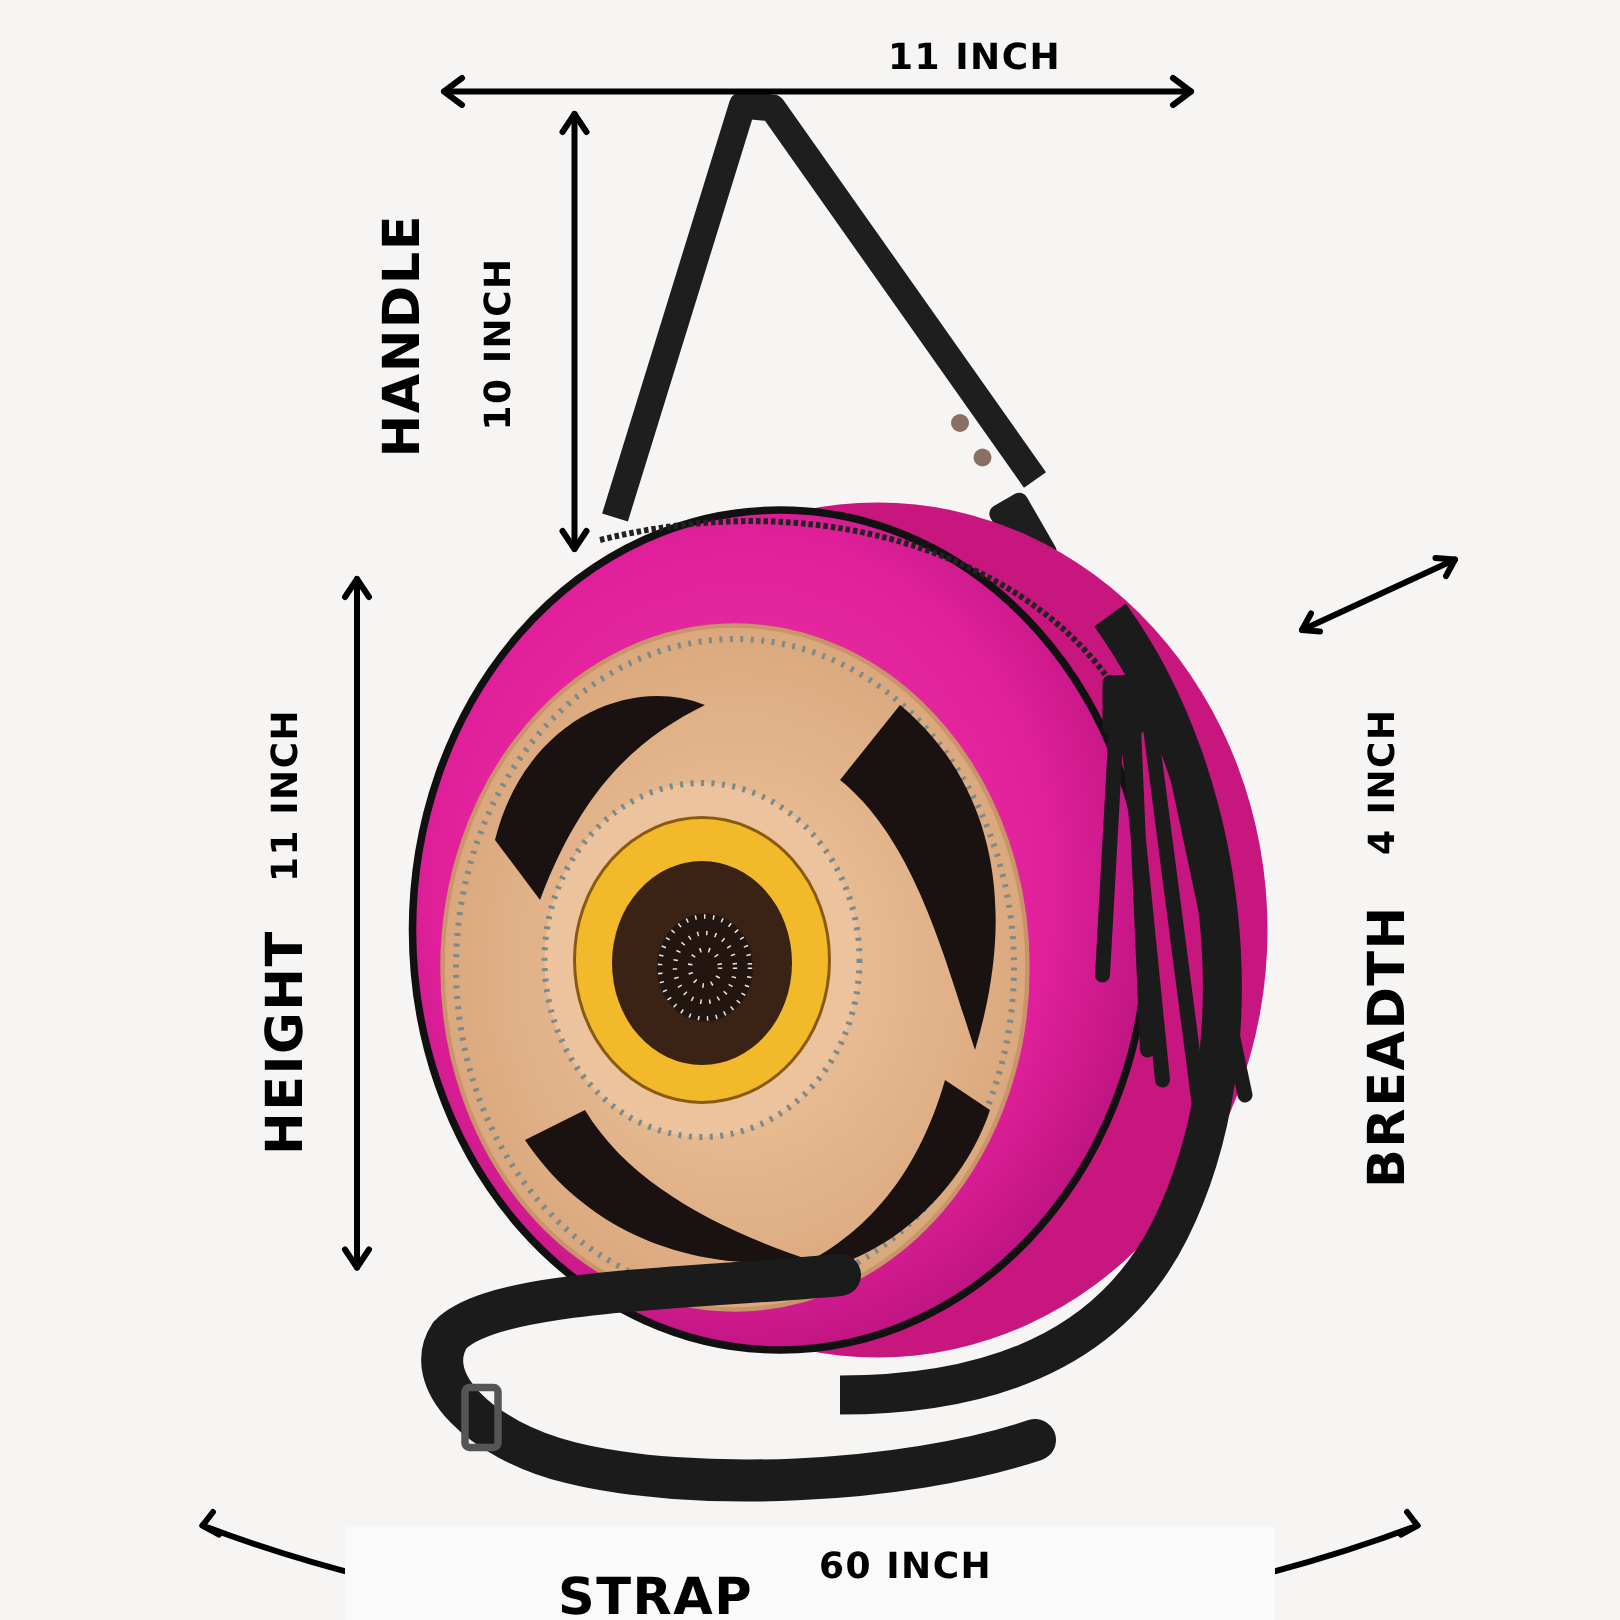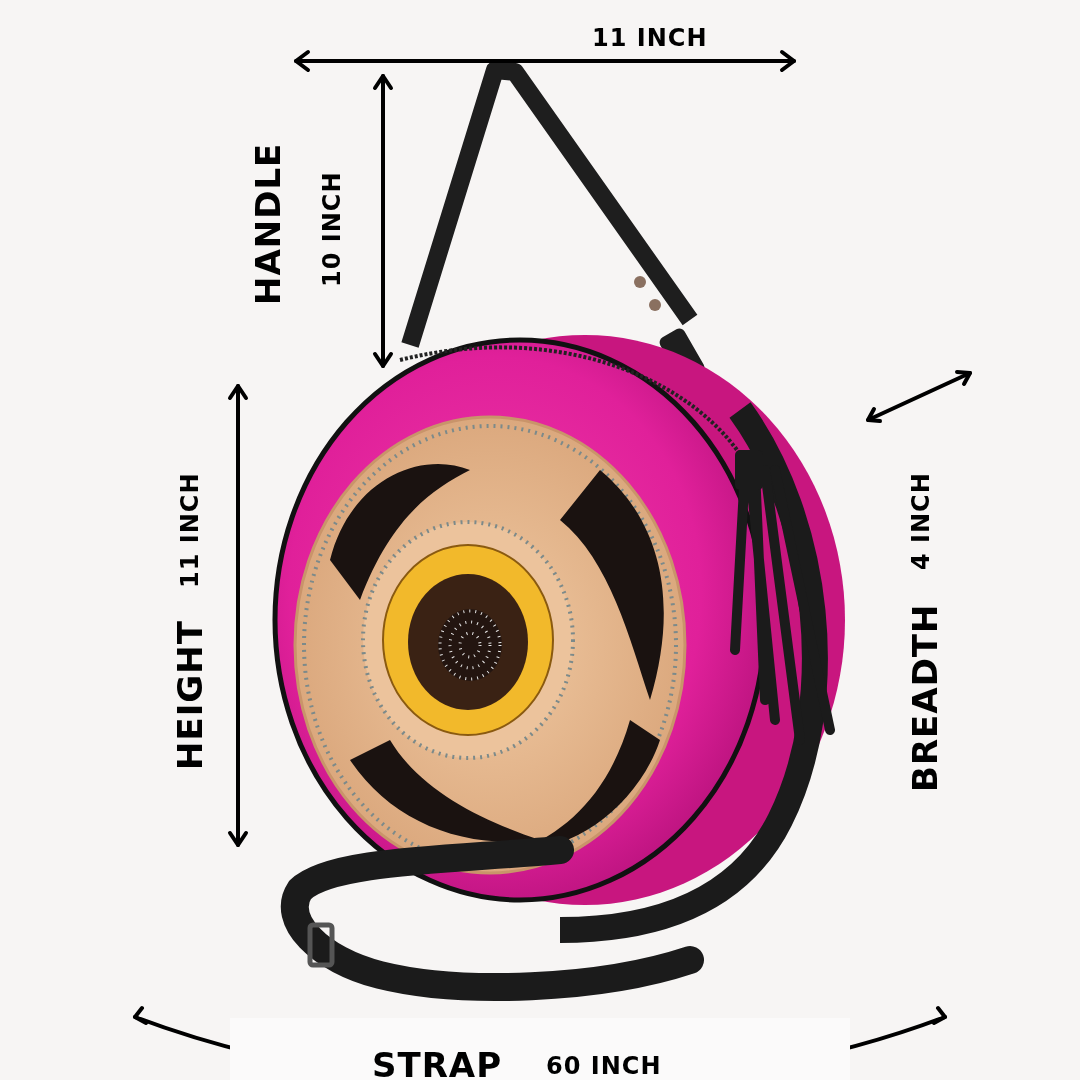--- a/index.html
+++ b/index.html
@@ -120,14 +120,14 @@
   <div class="label big vert" style="left:248px; top:305px;">HANDLE</div>
   <div class="label small vert" style="left:318px; top:287px;">10 INCH</div>
 
   <div class="label big vert" style="left:170px; top:770px;">HEIGHT</div>
   <div class="label small vert" style="left:176px; top:588px;">11 INCH</div>
 
   <div class="label big vert" style="left:905px; top:792px;">BREADTH</div>
   <div class="label small vert" style="left:907px; top:570px;">4 INCH</div>
 
   <div class="label big" style="left:372px; top:1022px;margin-top:23px;">STRAP</div>
-  <div class="label small" style="left:546px; top:1052px;">60 INCH</div>
+  <div class="label small" style="left:546px; top:1030px;">60 INCH</div>
 </div>
 
 </body></html>

